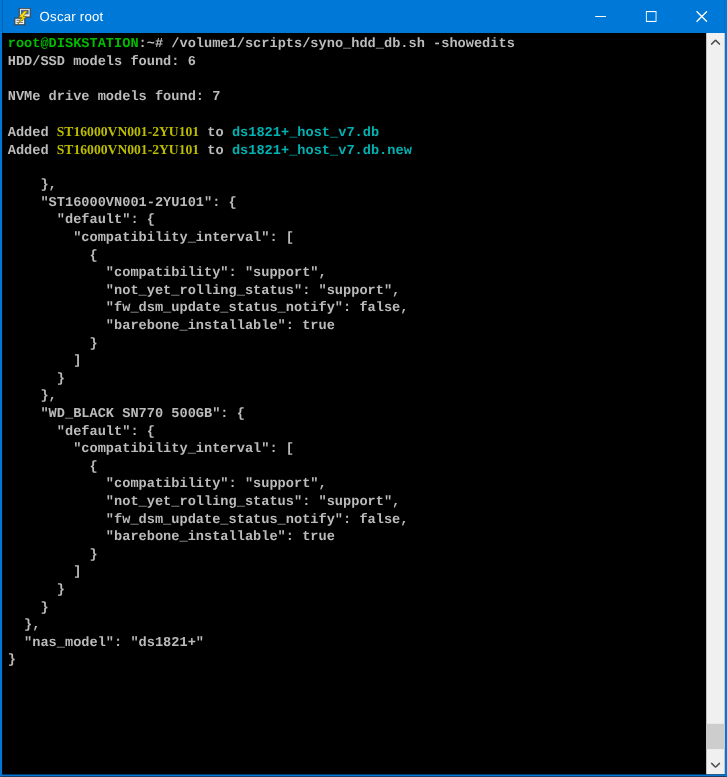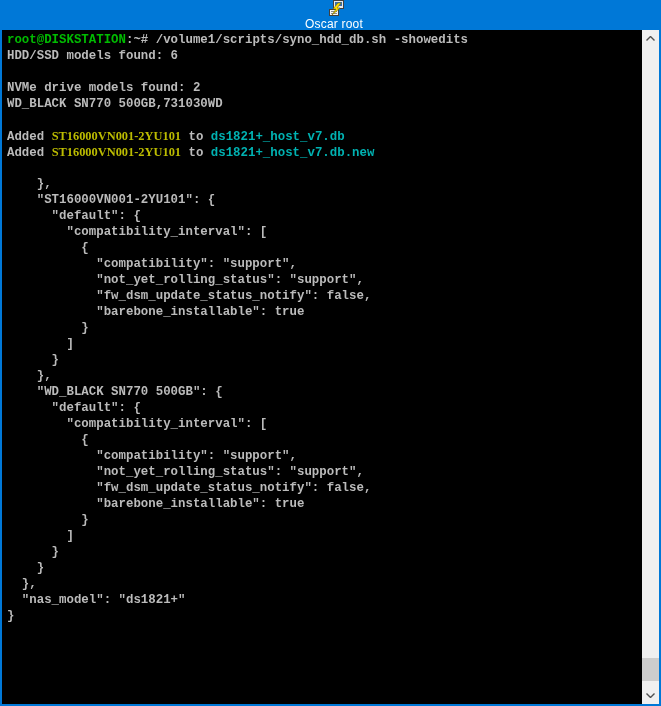--- a/index.html
+++ b/index.html
@@ -12,21 +12,21 @@
     border: 2px solid var(--c-accent);
     border-top: none;
     background: var(--c-background);
     overflow: hidden;
   }
 
   
   .titlebar {
     position: absolute; top: 0; left: -2px; right: -2px; height: 30px;
     background: var(--c-accent);
-    display: flex; align-items: center; flex-direction: column;
+    display: flex; align-items: center;
   }
   .app-icon { width: 18px; height: 18px; margin-left: 11px; display: flex; align-items: center; justify-content: center; }
   .title-text {
     color: #ffffff; font-size: 12px; margin-left: 7px;
     letter-spacing: 0.2px; white-space: nowrap; flex: 1 1 auto;
   }
   .caption-buttons { display: flex; height: 30px; }
   .cap-btn { width: 46px; height: 30px; display: flex; align-items: center; justify-content: center; cursor: default; }
 
   
@@ -98,22 +98,21 @@
         </svg>
       </div>
     </div>
   </div>
 
   <div class="terminal">
     <div class="screen" id="screen">
         <div class="tline"><span class="seg-g">root@DISKSTATION</span><span class="seg-d">:~# /volume1/scripts/syno_hdd_db.sh -showedits</span></div>
         <div class="tline"><span class="seg-d">HDD/SSD models found: 6</span></div>
         <div class="tline">&nbsp;</div>
-        <div class="tline"><span class="seg-d">NVMe drive models found: 2</span></div>
-        <div class="tline"><span class="seg-d">WD_BLACK SN770 500GB,731030WD</span></div>
+        <div class="tline"><span class="seg-d">NVMe drive models found: 7</span></div>
         <div class="tline">&nbsp;</div>
         <div class="tline"><span class="seg-d">Added </span><span class="seg-y">ST16000VN001-2YU101</span><span class="seg-d"> to </span><span class="seg-c">ds1821+_host_v7.db</span></div>
         <div class="tline"><span class="seg-d">Added </span><span class="seg-y">ST16000VN001-2YU101</span><span class="seg-d"> to </span><span class="seg-c">ds1821+_host_v7.db.new</span></div>
         <div class="tline">&nbsp;</div>
         <div class="tline"><span class="seg-d">    },</span></div>
         <div class="tline"><span class="seg-d">    "ST16000VN001-2YU101": {</span></div>
         <div class="tline"><span class="seg-d">      "default": {</span></div>
         <div class="tline"><span class="seg-d">        "compatibility_interval": [</span></div>
         <div class="tline"><span class="seg-d">          {</span></div>
         <div class="tline"><span class="seg-d">            "compatibility": "support",</span></div>

